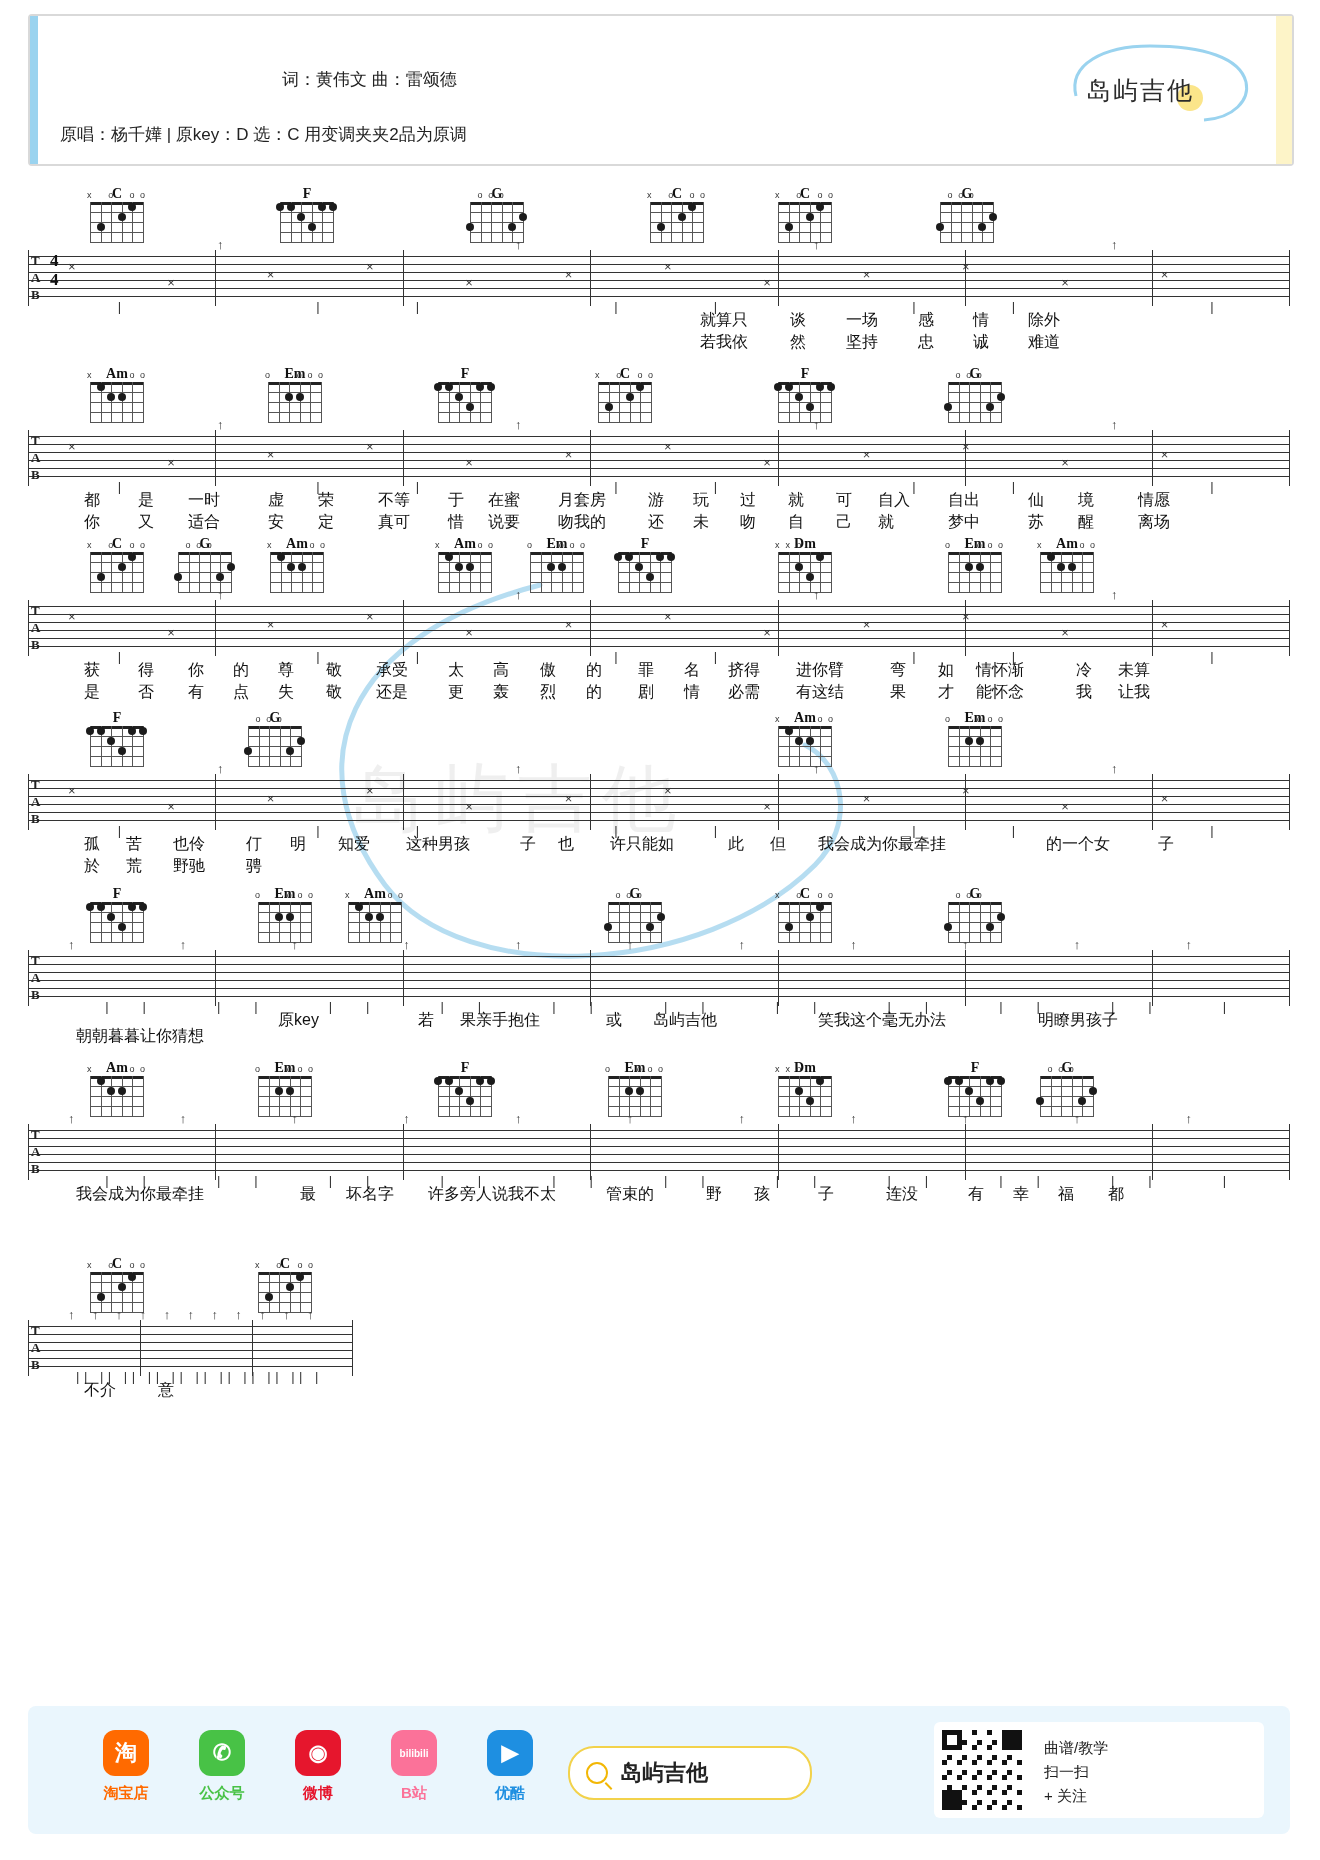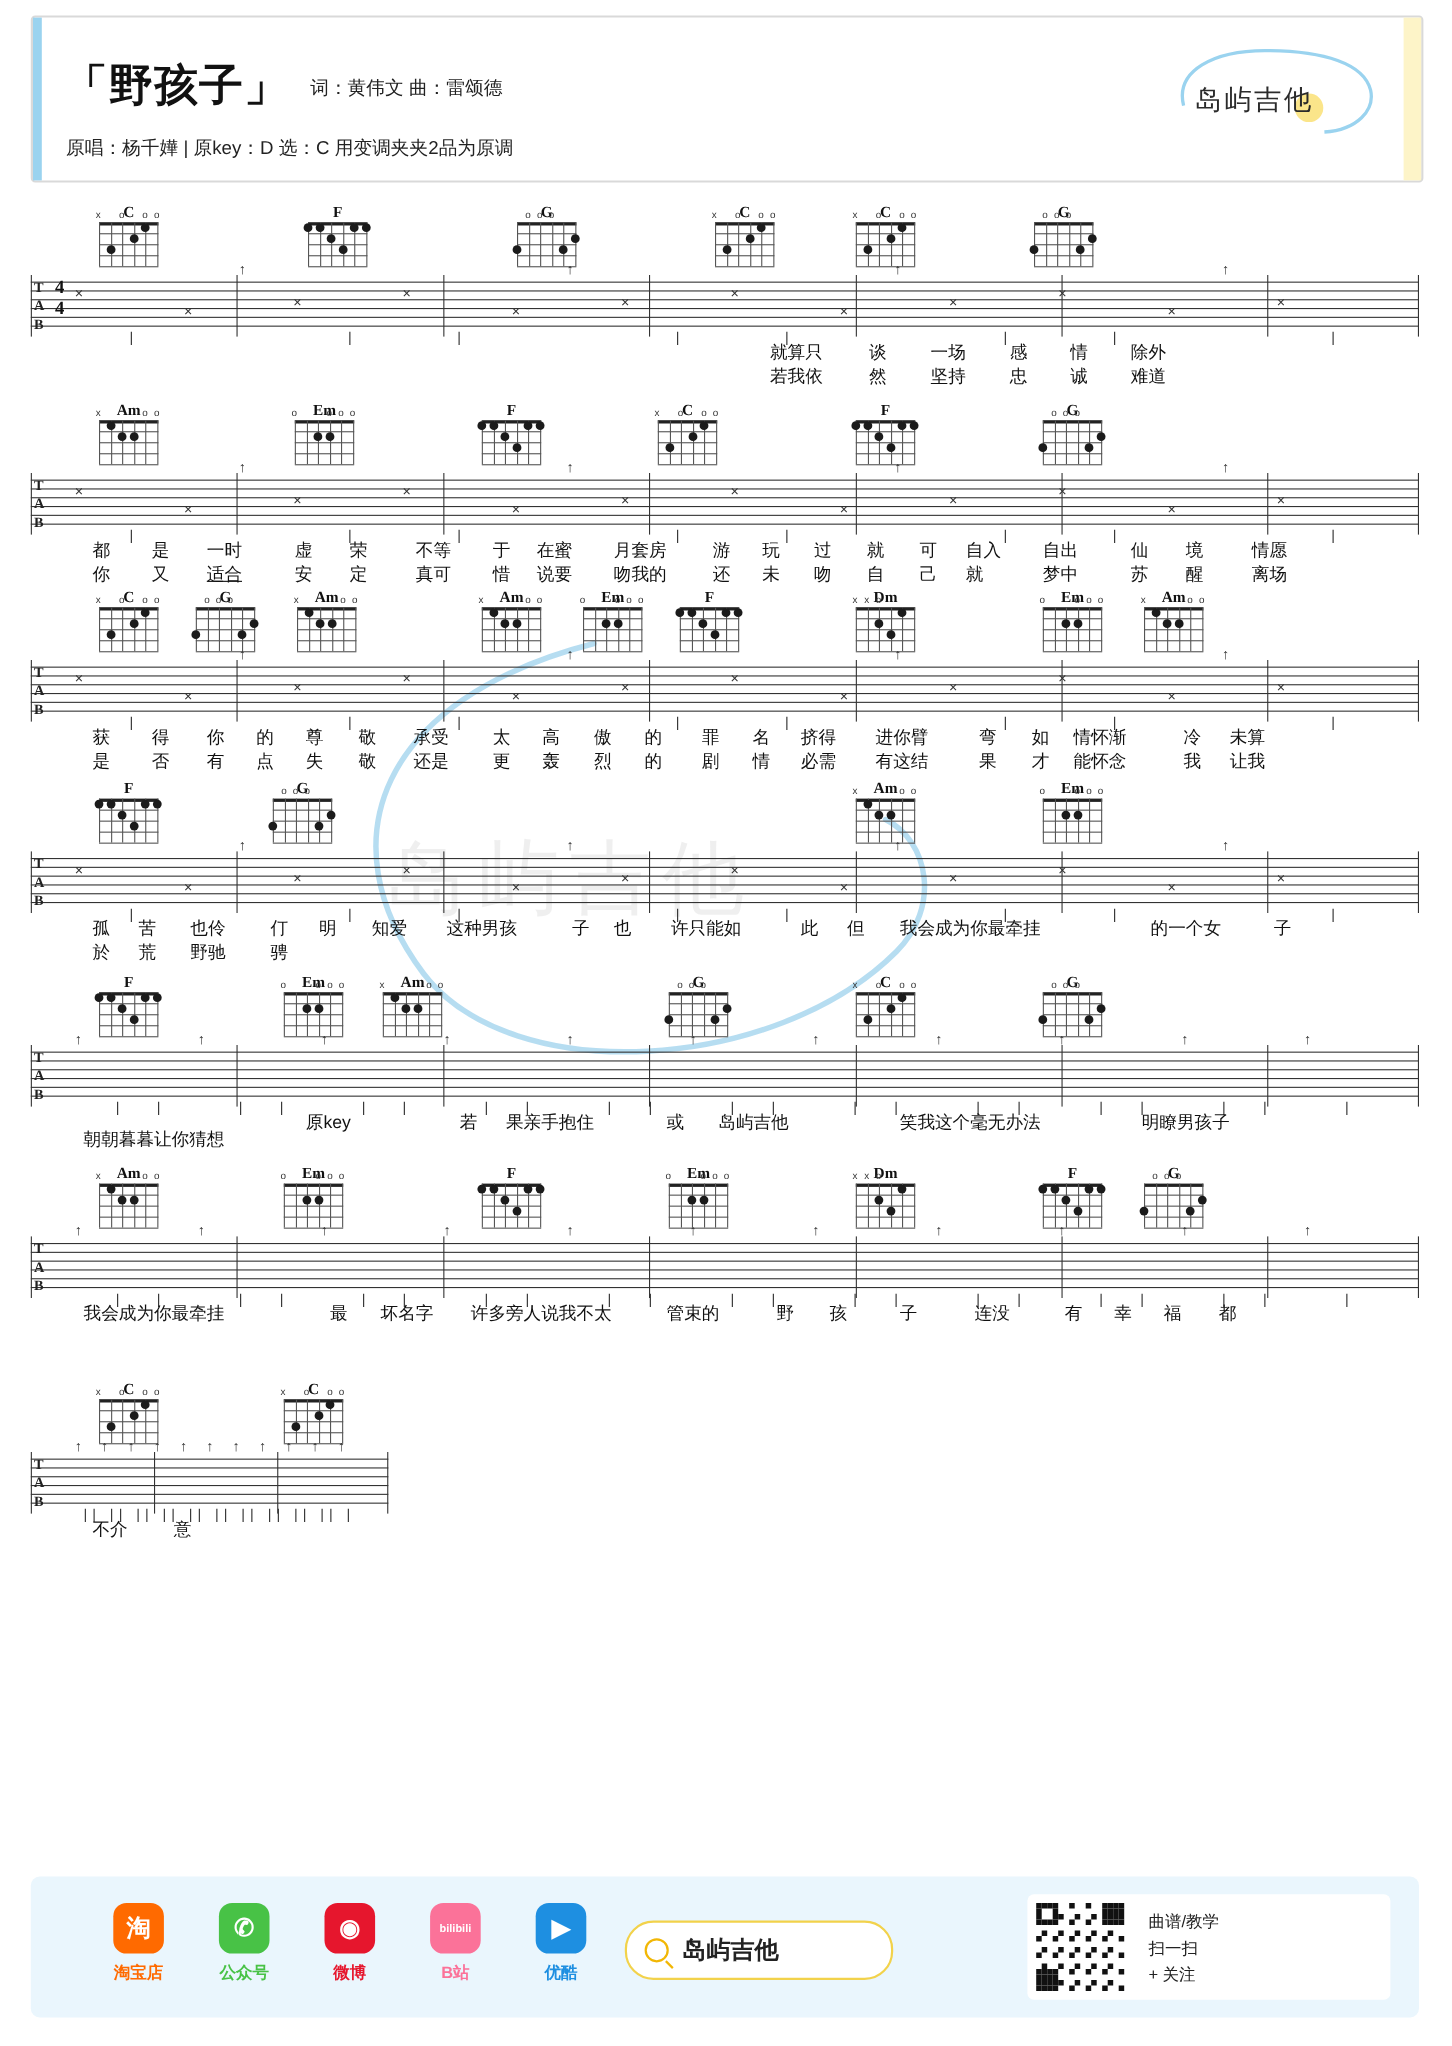--- a/index.html
+++ b/index.html
@@ -124,21 +124,20 @@
   .qrtext{position:absolute;left:110px;top:14px;font-size:15px;line-height:24px;color:#222;}
 </style>
 </head>
 <body>
 
 <div class="page">
 
   <div class="header">
     <div class="accent"></div>
     <div class="accent2"></div>
-    <div class="title">「野孩子」</div>
     <div class="credits">词：黄伟文  曲：雷颂德</div>
     <div class="subline">原唱：杨千嬅 | 原key：D  选：C  用变调夹夹2品为原调</div>
     <div class="logo">
       <svg width="190" height="88" viewBox="0 0 190 88">
         <path d="M12,56 C4,24 40,6 86,6 C140,6 176,18 182,42 C186,60 170,78 140,80" fill="none" stroke="#9ad3ef" stroke-width="3"></path>
         <circle cx="126" cy="58" r="13" fill="#fbe58a"></circle>
       </svg>
       <div class="ltext">岛屿吉他</div>
     </div>
   </div>
@@ -549,21 +548,21 @@
           <div class="lyr" style="left: 712px; top: 4px;">过</div>
           <div class="lyr" style="left: 760px; top: 4px;">就</div>
           <div class="lyr" style="left: 808px; top: 4px;">可</div>
           <div class="lyr" style="left: 850px; top: 4px;">自入</div>
           <div class="lyr" style="left: 920px; top: 4px;">自出</div>
           <div class="lyr" style="left: 1000px; top: 4px;">仙</div>
           <div class="lyr" style="left: 1050px; top: 4px;">境</div>
           <div class="lyr" style="left: 1110px; top: 4px;">情愿</div>
           <div class="lyr" style="left: 56px; top: 26px;">你</div>
           <div class="lyr" style="left: 110px; top: 26px;">又</div>
-          <div class="lyr" style="left: 160px; top: 26px; text-decoration: underline;">适合</div>
+          <div class="lyr" style="left: 160px; top: 26px;">适合</div>
           <div class="lyr" style="left: 240px; top: 26px;">安</div>
           <div class="lyr" style="left: 290px; top: 26px;">定</div>
           <div class="lyr" style="left: 350px; top: 26px;">真可</div>
           <div class="lyr" style="left: 420px; top: 26px;">惜</div>
           <div class="lyr" style="left: 460px; top: 26px;">说要</div>
           <div class="lyr" style="left: 530px; top: 26px;">吻我的</div>
           <div class="lyr" style="left: 620px; top: 26px;">还</div>
           <div class="lyr" style="left: 665px; top: 26px;">未</div>
           <div class="lyr" style="left: 712px; top: 26px;">吻</div>
           <div class="lyr" style="left: 760px; top: 26px;">自</div>

